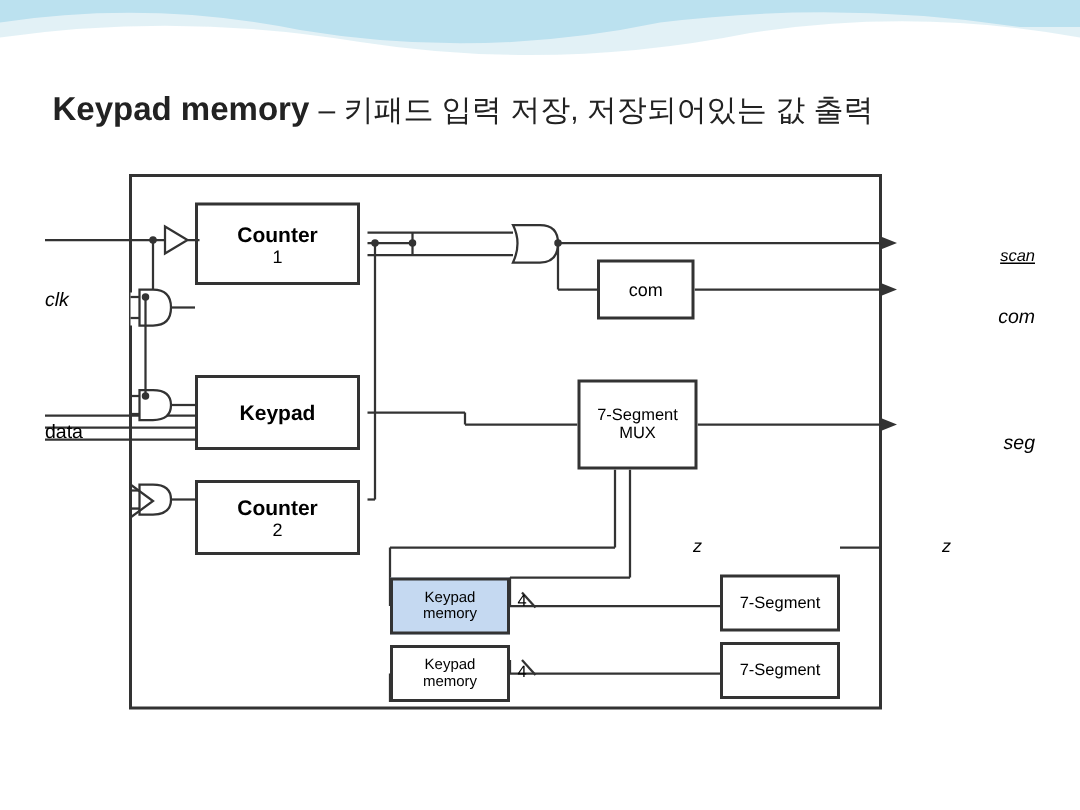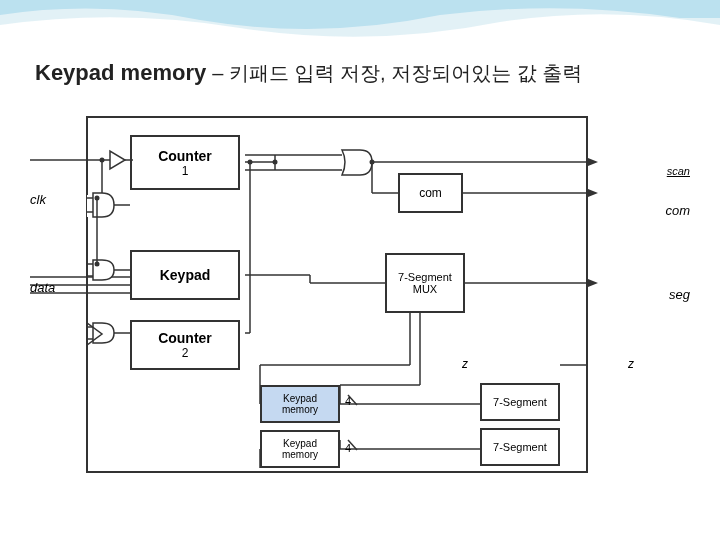--- a/index.html
+++ b/index.html
@@ -50,21 +50,20 @@
       top: 56px;
       font-size: 13px;
       font-style: italic;
       margin-top: 31px;
     }
     .label-data {
       position: absolute;
       left: 0px;
       top: 175px;
       font-size: 13px;
-      font-style: italic;
       text-align: right;
     }
     .label-scan {
       position: absolute;
       right: 0px;
       top: 60px;
       font-size: 11px;
       font-style: italic;
       text-decoration: underline;
     }

